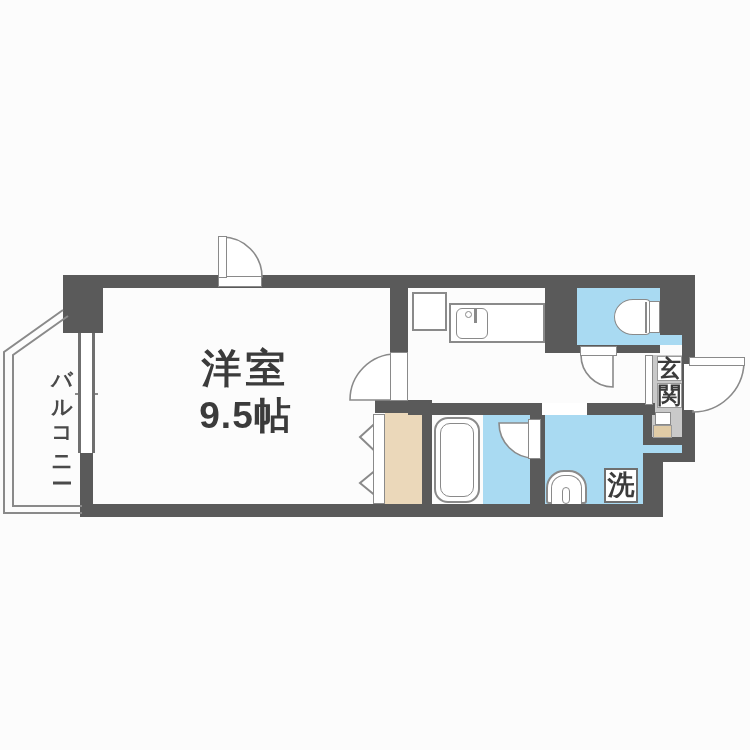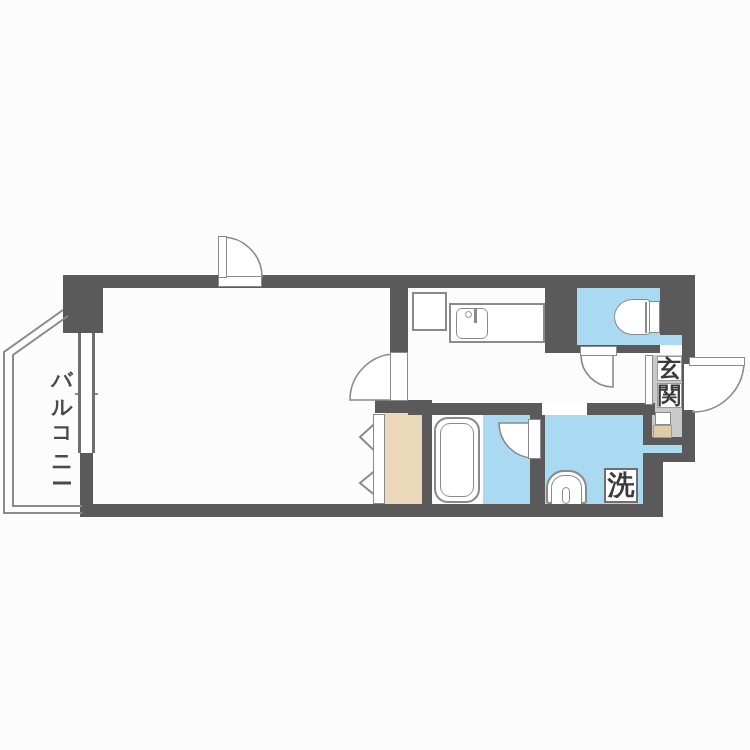--- a/index.html
+++ b/index.html
@@ -113,20 +113,26 @@
     <span>洗</span>
   </div>
 
   <div class="abs toilet-bowl" style="left:614px;top:299px;width:38px;height:36px;"></div>
   <div class="abs toilet-tank" style="left:649px;top:301px;width:11px;height:32px;"></div>
   <div class="abs thinline" style="left:645px;top:302px;width:2px;height:31px;"></div>
 
   <div class="abs whitebox" style="left:655px;top:412px;width:16px;height:13px;border-width:1px;"></div>
   <div class="abs" style="left:653px;top:425px;width:19px;height:13px;background:#e0cba6;border:1px solid #9a9a9a;"></div>
 
+  <div class="abs label room-title" style="left:103px;top:348px;width:285px;text-align:center;">
+    <span>洋室</span>
+  </div>
+  <div class="abs label room-size" style="left:103px;top:397px;width:285px;text-align:center;">
+    <span>9.5帖</span>
+  </div>
   <div class="abs balcony-label" style="left:48px;top:356px;height:140px;">
     <span>バルコニー</span>
   </div>
   <div class="abs g-char label" style="left:657px;top:356px;width:25px;height:25px;">
     <span>玄</span>
   </div>
   <div class="abs g-char label" style="left:657px;top:383px;width:25px;height:25px;">
     <span>関</span>
   </div>
 

